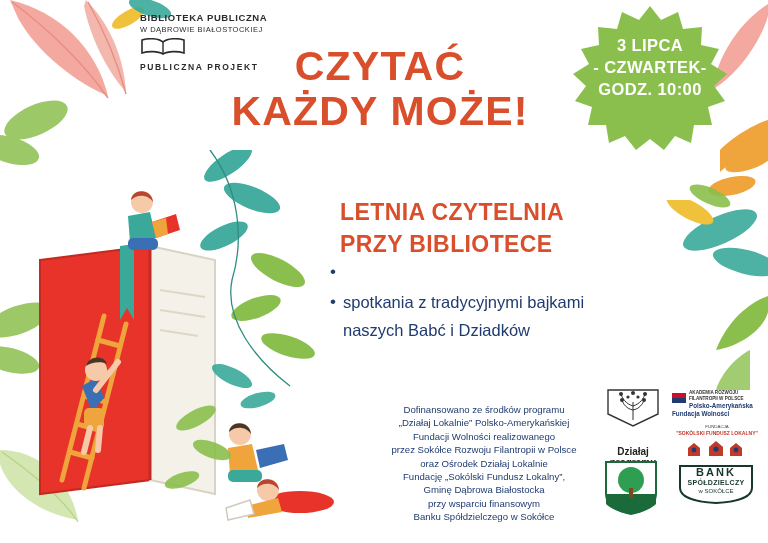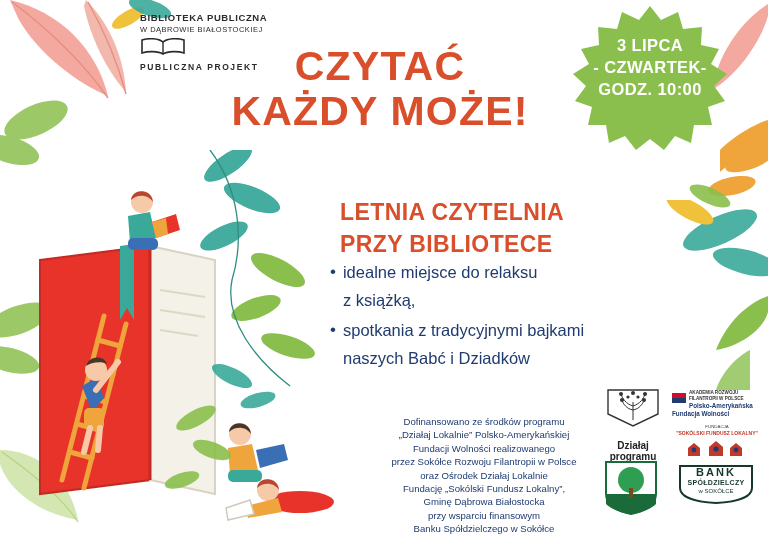--- a/index.html
+++ b/index.html
@@ -127,21 +127,21 @@
     margin-right: 7px;
   }
   .bullet-text {
     color: #1f3b70;
   }
 
   
   .funding {
     position: absolute;
     left: 370px;
-    top: 415px;
+    top: 403px;
     width: 228px;
     text-align: center;
     color: #1f3b70;
     font-size: 9.6px;
     line-height: 13.4px;
   }
 
   
   .logos {
     position: absolute;
@@ -156,21 +156,21 @@
   .dzialaj {
     left: 0; top: 0;
     width: 66px; height: 64px;
     text-align: center;
   }
   .dzialaj-label {
     font-size: 10px;
     font-weight: bold;
     color: #222;
     line-height: 11px;
-    margin-top: 8px;
+    margin-top: 14px;
   }
   .papf {
     left: 72px; top: 2px;
     width: 88px;
   }
   .papf-top {
     font-size: 4.6px;
     font-weight: bold;
     color: #333;
     line-height: 6px;
@@ -346,24 +346,20 @@
   </div>
 
   <div class="subtitle">
     <div>LETNIA CZYTELNIA</div>
     <div>PRZY BIBLIOTECE</div>
   </div>
 
   <div class="bullets">
     <div class="bullet-row">
       <span class="bullet-dot">•</span>
-      <span class="bullet-text">
-        <span>idealne miejsce do relaksu</span><br>
-        <span>z książką,</span>
-      </span>
     </div>
     <div class="bullet-row">
       <span class="bullet-dot">•</span>
       <span class="bullet-text">
         <span>spotkania z tradycyjnymi bajkami</span><br>
         <span>naszych Babć i Dziadków</span>
       </span>
     </div>
   </div>
 

